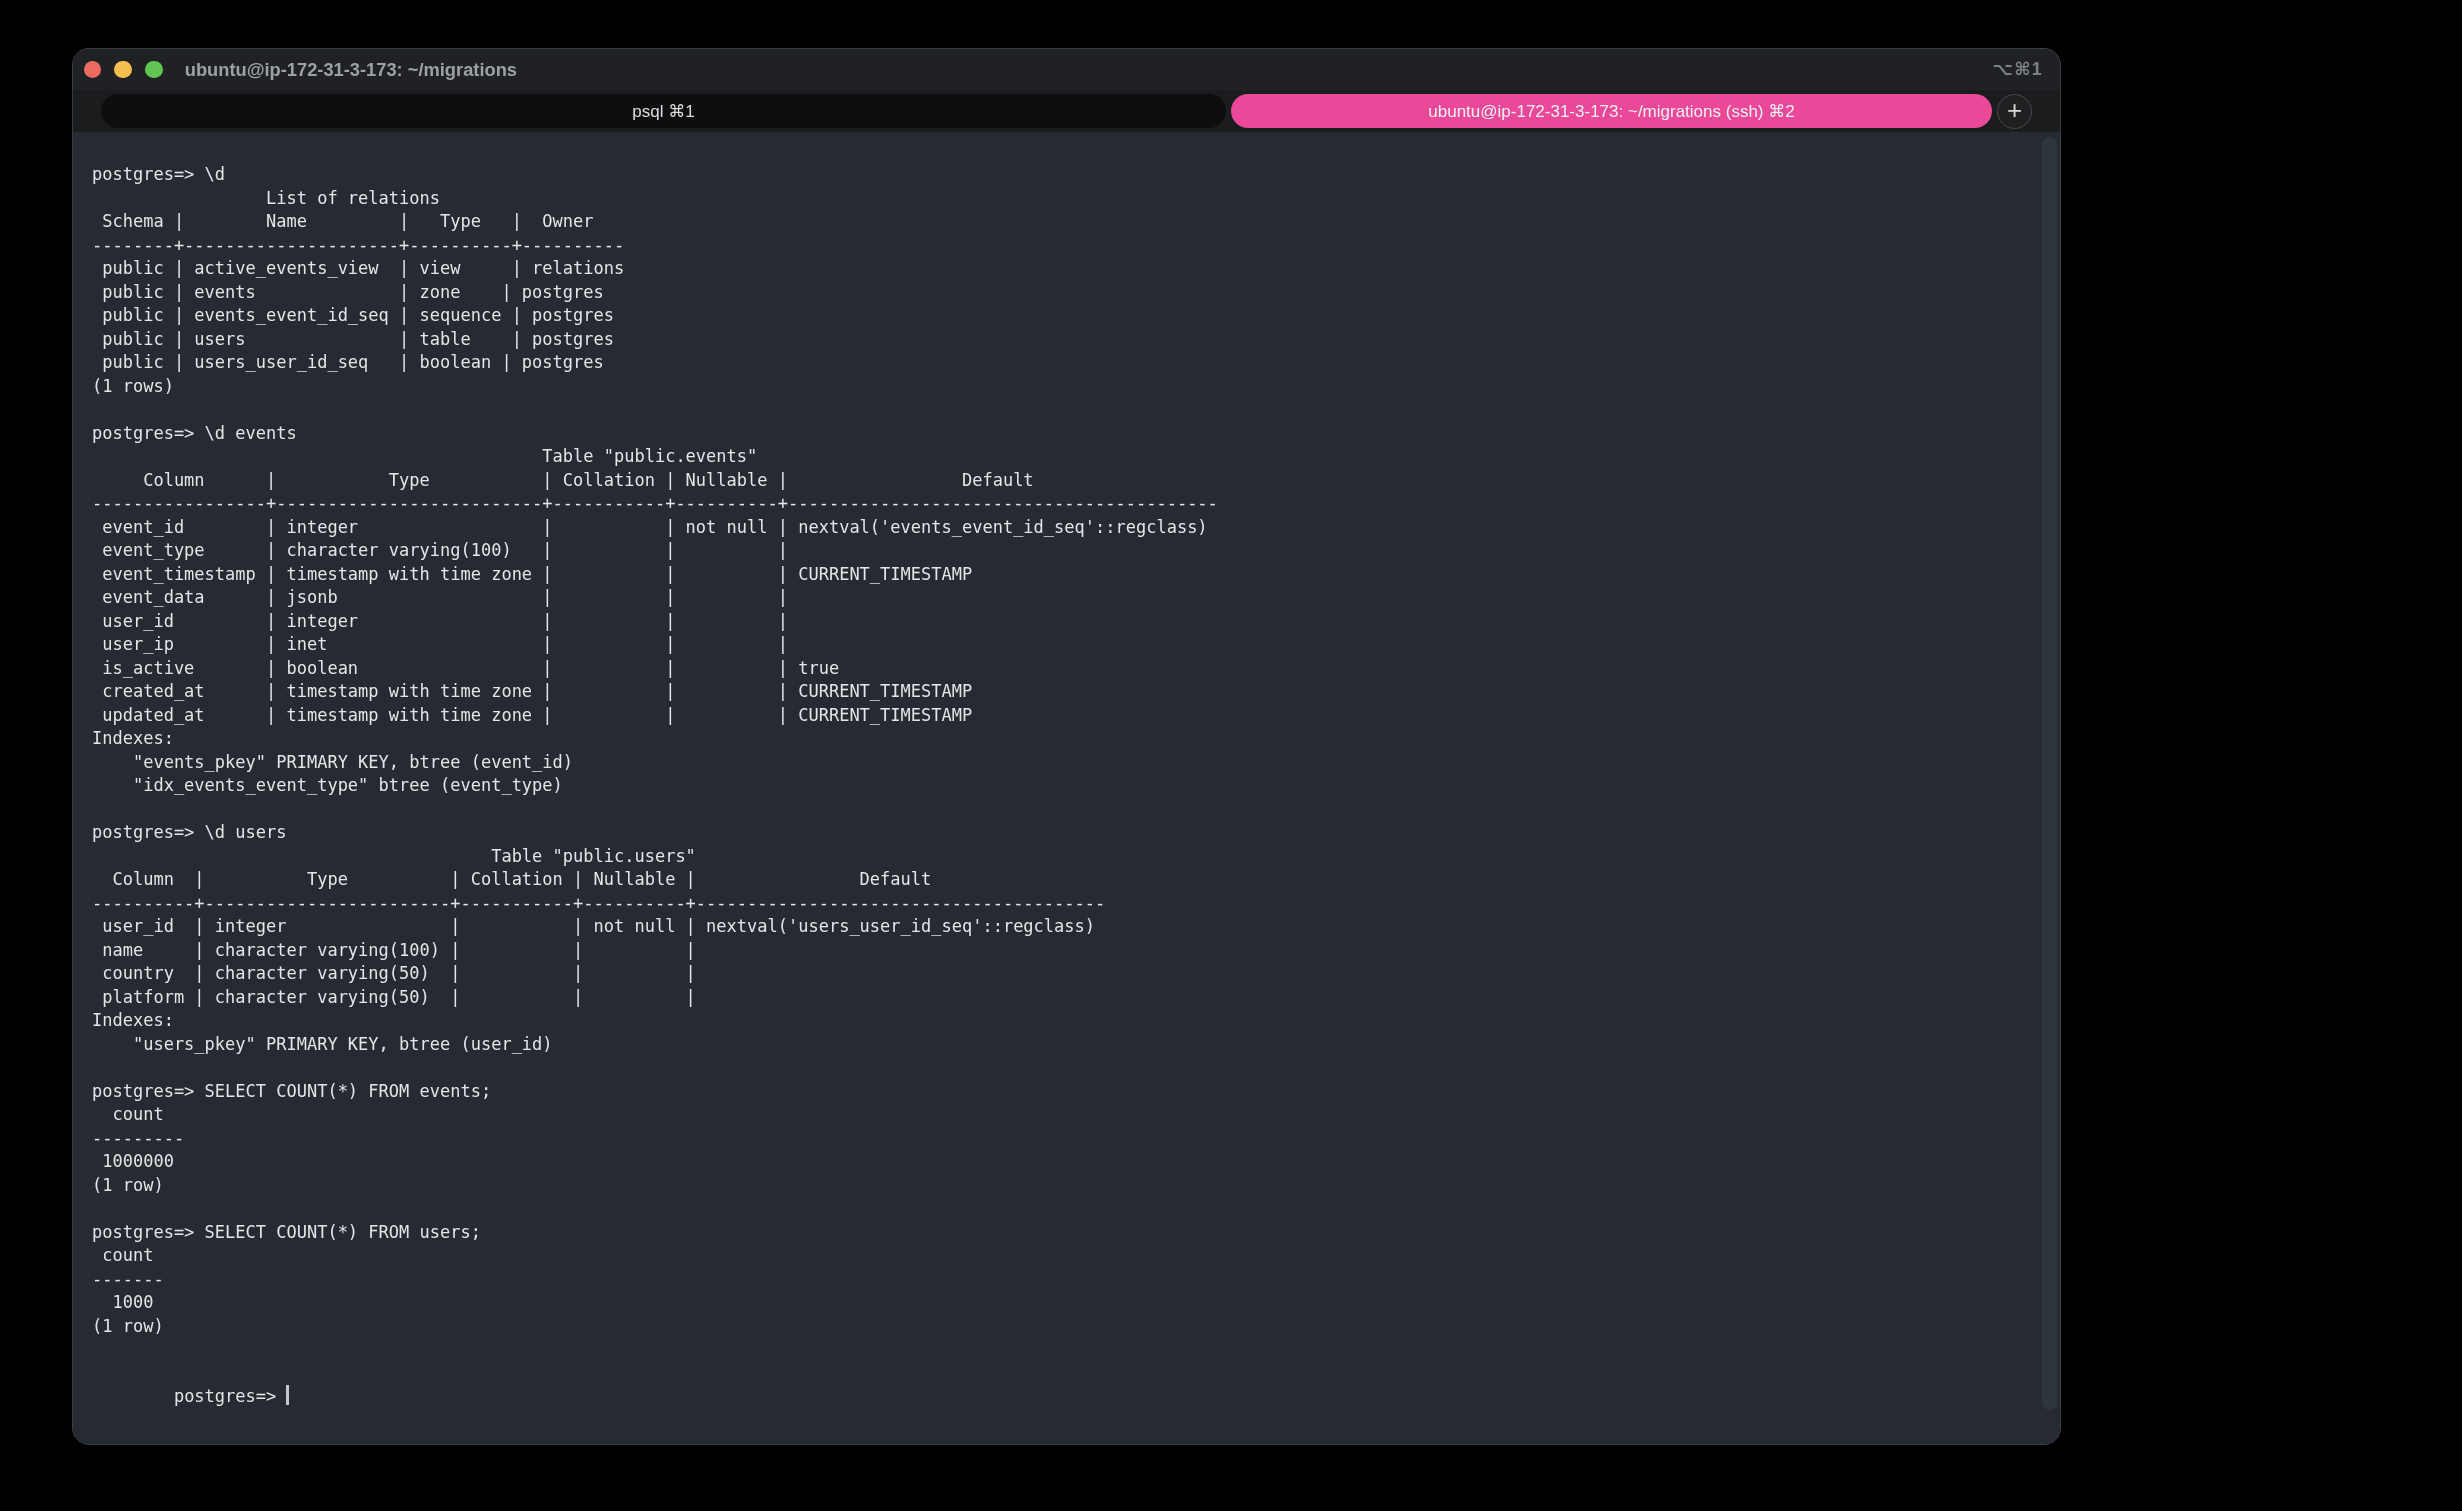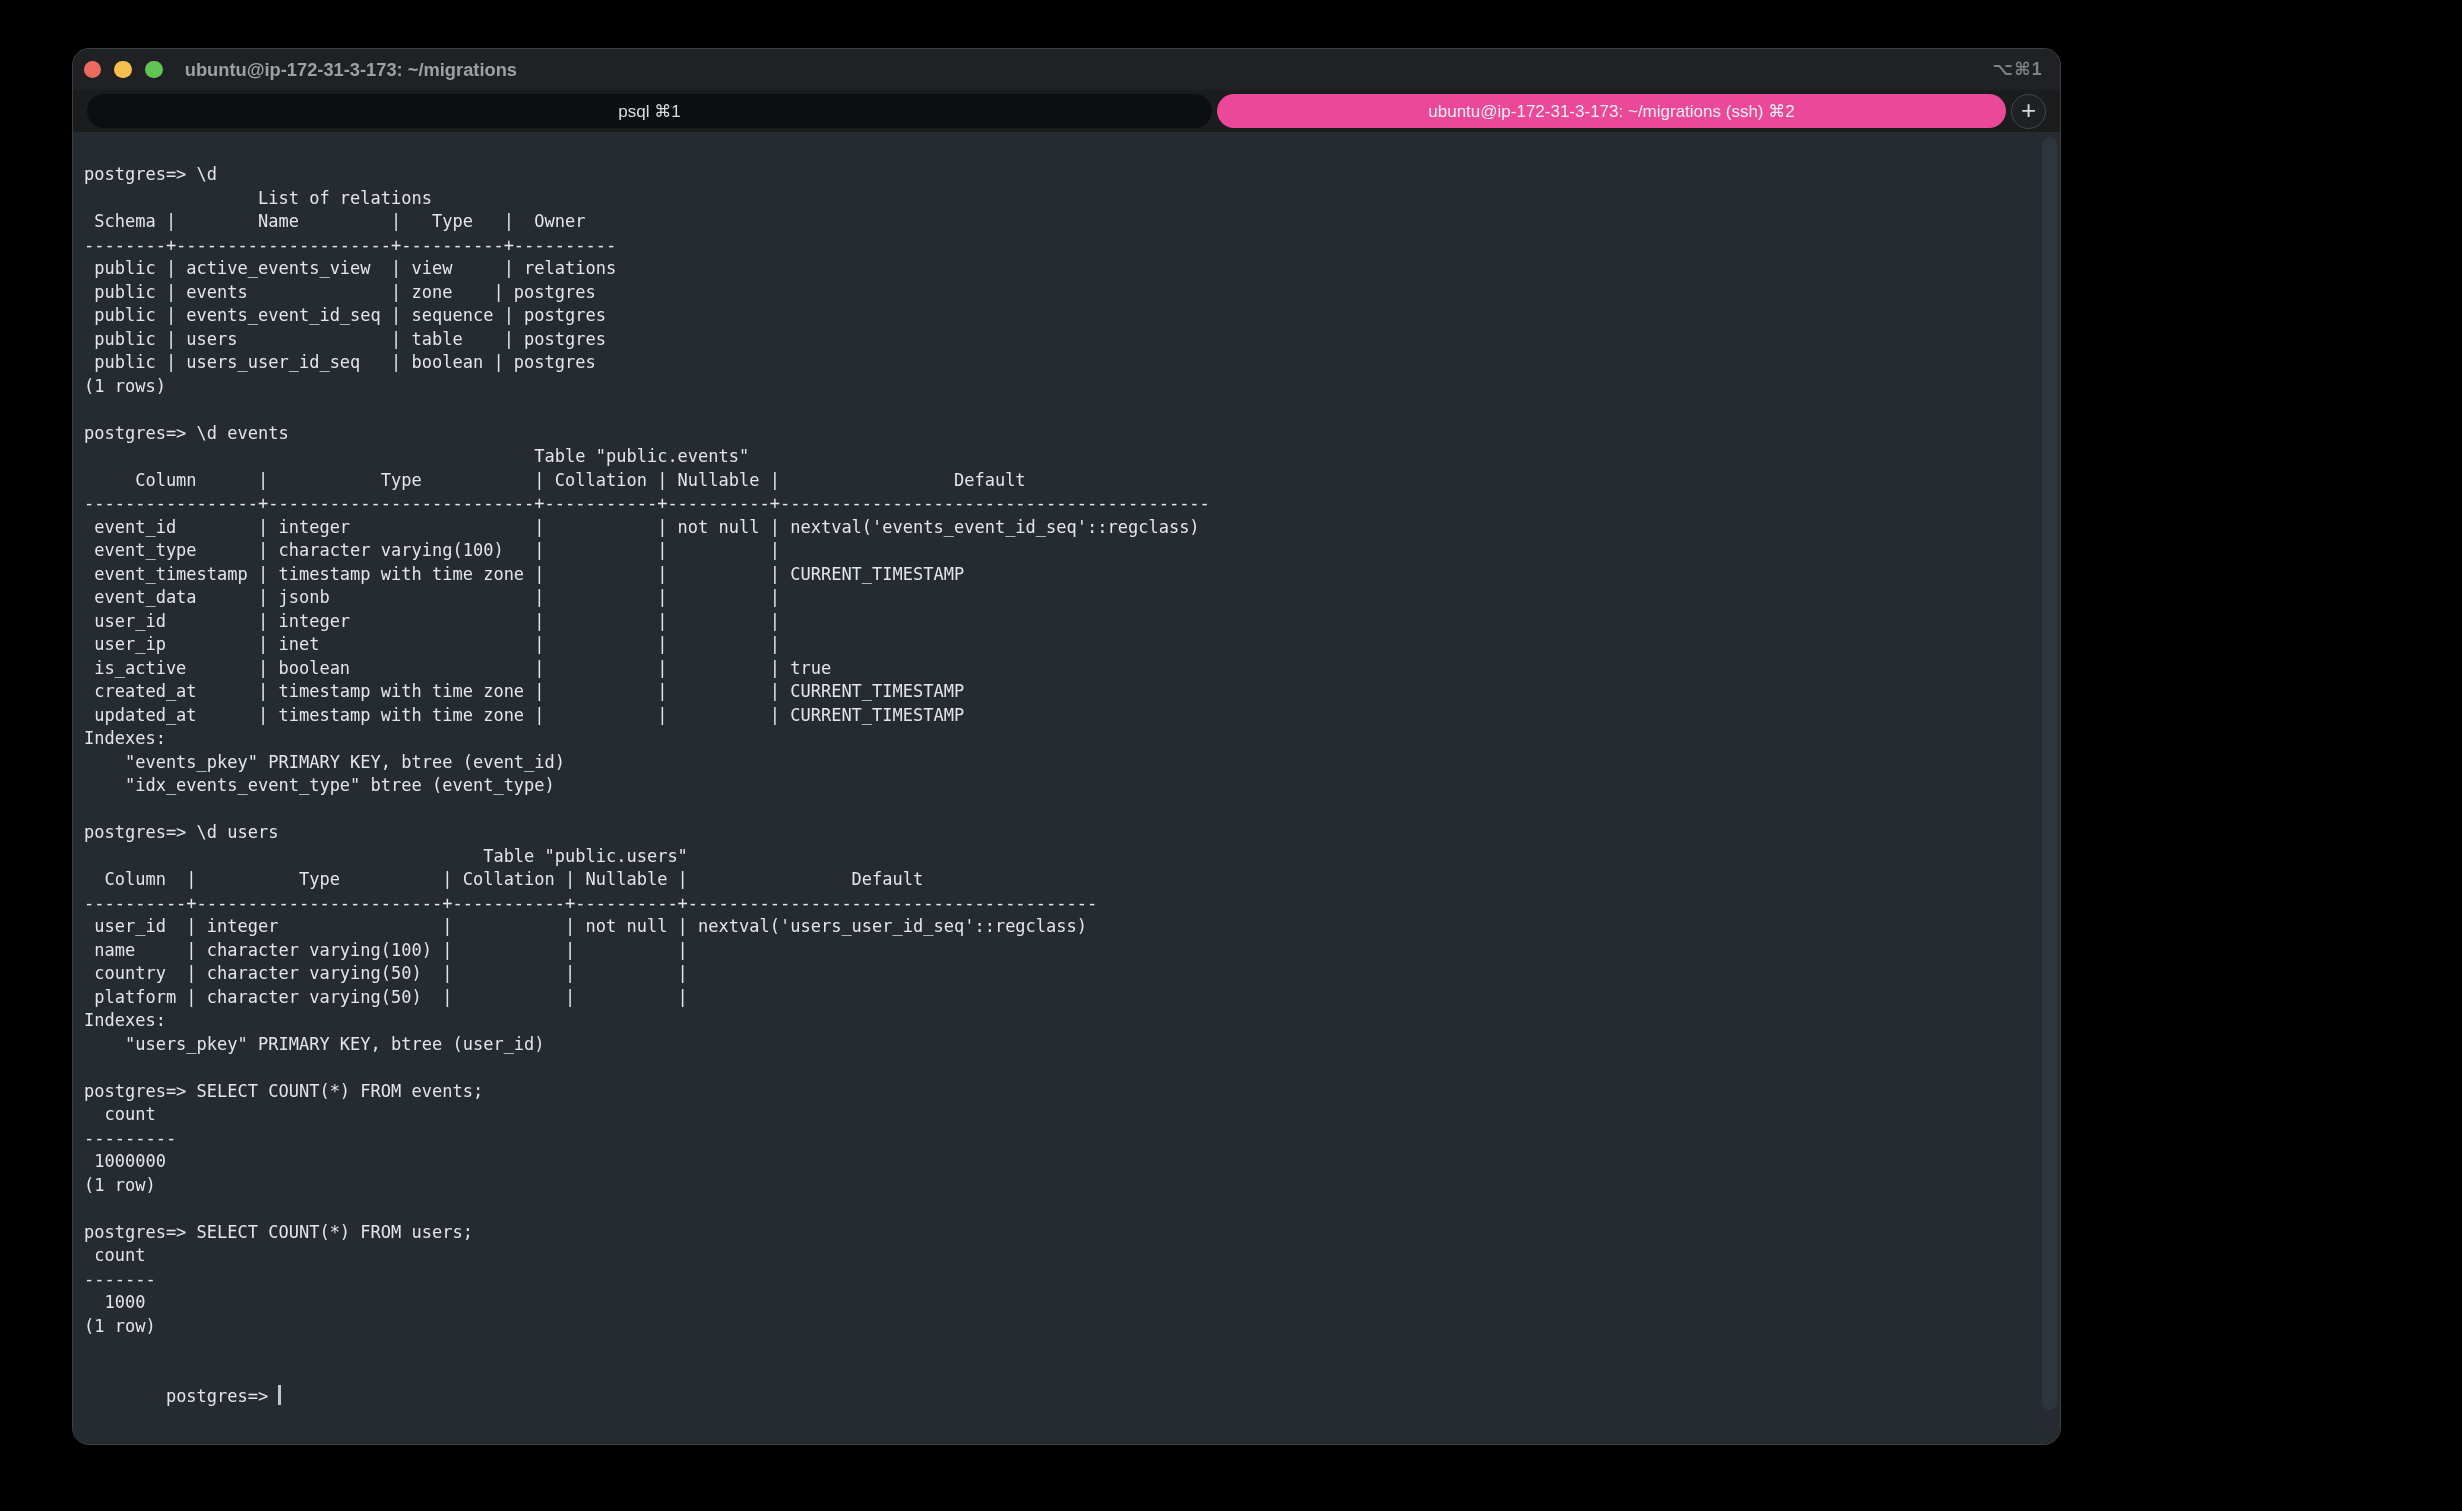--- a/index.html
+++ b/index.html
@@ -57,21 +57,21 @@
     font-weight: 600;
     color: #7d8084;
     letter-spacing: 1.3px;
   }
   .tabbar {
     flex: none;
     height: 42px;
     background: #1b1c1e;
     display: flex;
     align-items: center;
-    padding: 0 14px;
+    padding: 0 28px;
     gap: 5px;
   }
   .tab {
     height: 34px;
     border-radius: 17px;
     display: flex;
     align-items: center;
     justify-content: center;
     font-size: 17px;
     white-space: nowrap;
@@ -102,21 +102,21 @@
     line-height: 1;
     display: flex;
     align-items: center;
     justify-content: center;
     padding-bottom: 2.6px;
   }
   .terminal {
     flex: 1;
     position: relative;
     background: #262b31;
-    padding: 31px 29px 0 11px;
+    padding: 31px 29px 0 19px;
     font-family: "DejaVu Sans Mono", monospace;
     font-size: 17px;
     line-height: 23.5px;
     color: #e3e6e8;
     overflow: hidden;
   }
   .tline {
     white-space: pre;
     height: 23.5px;
   }

